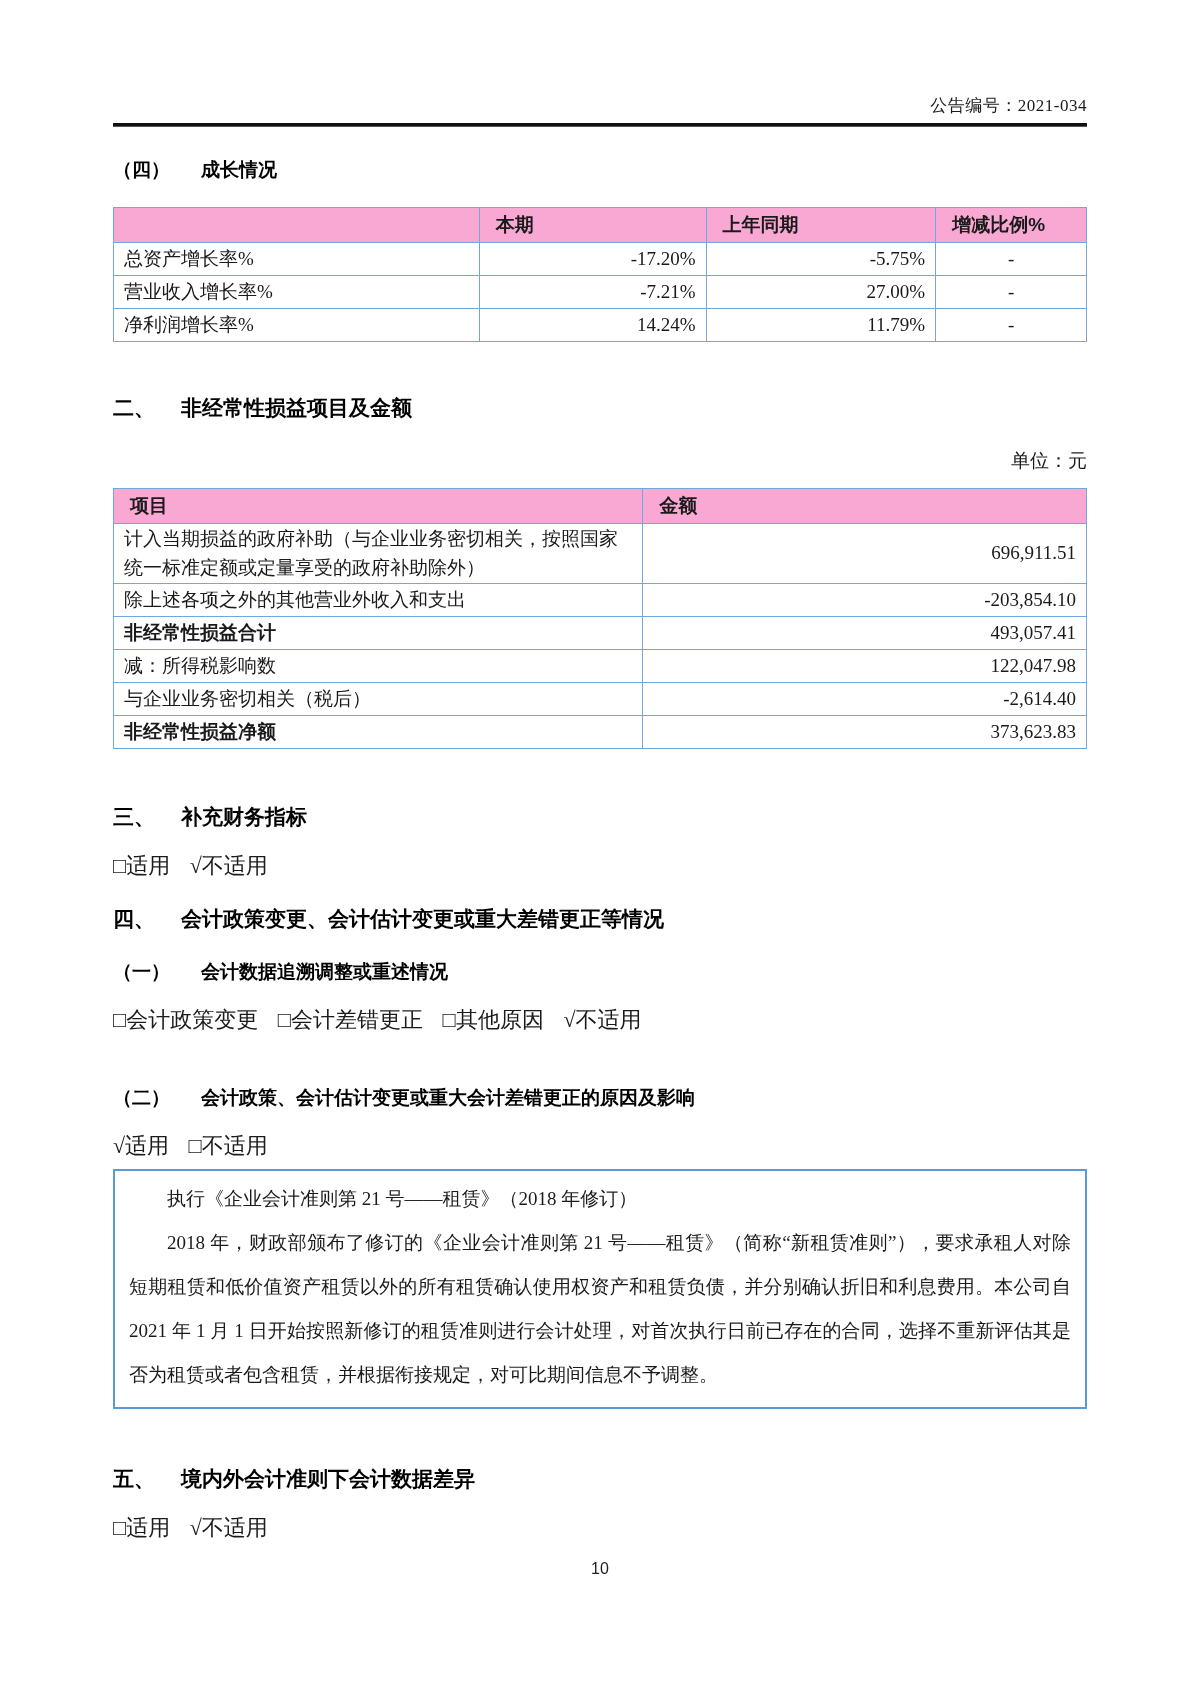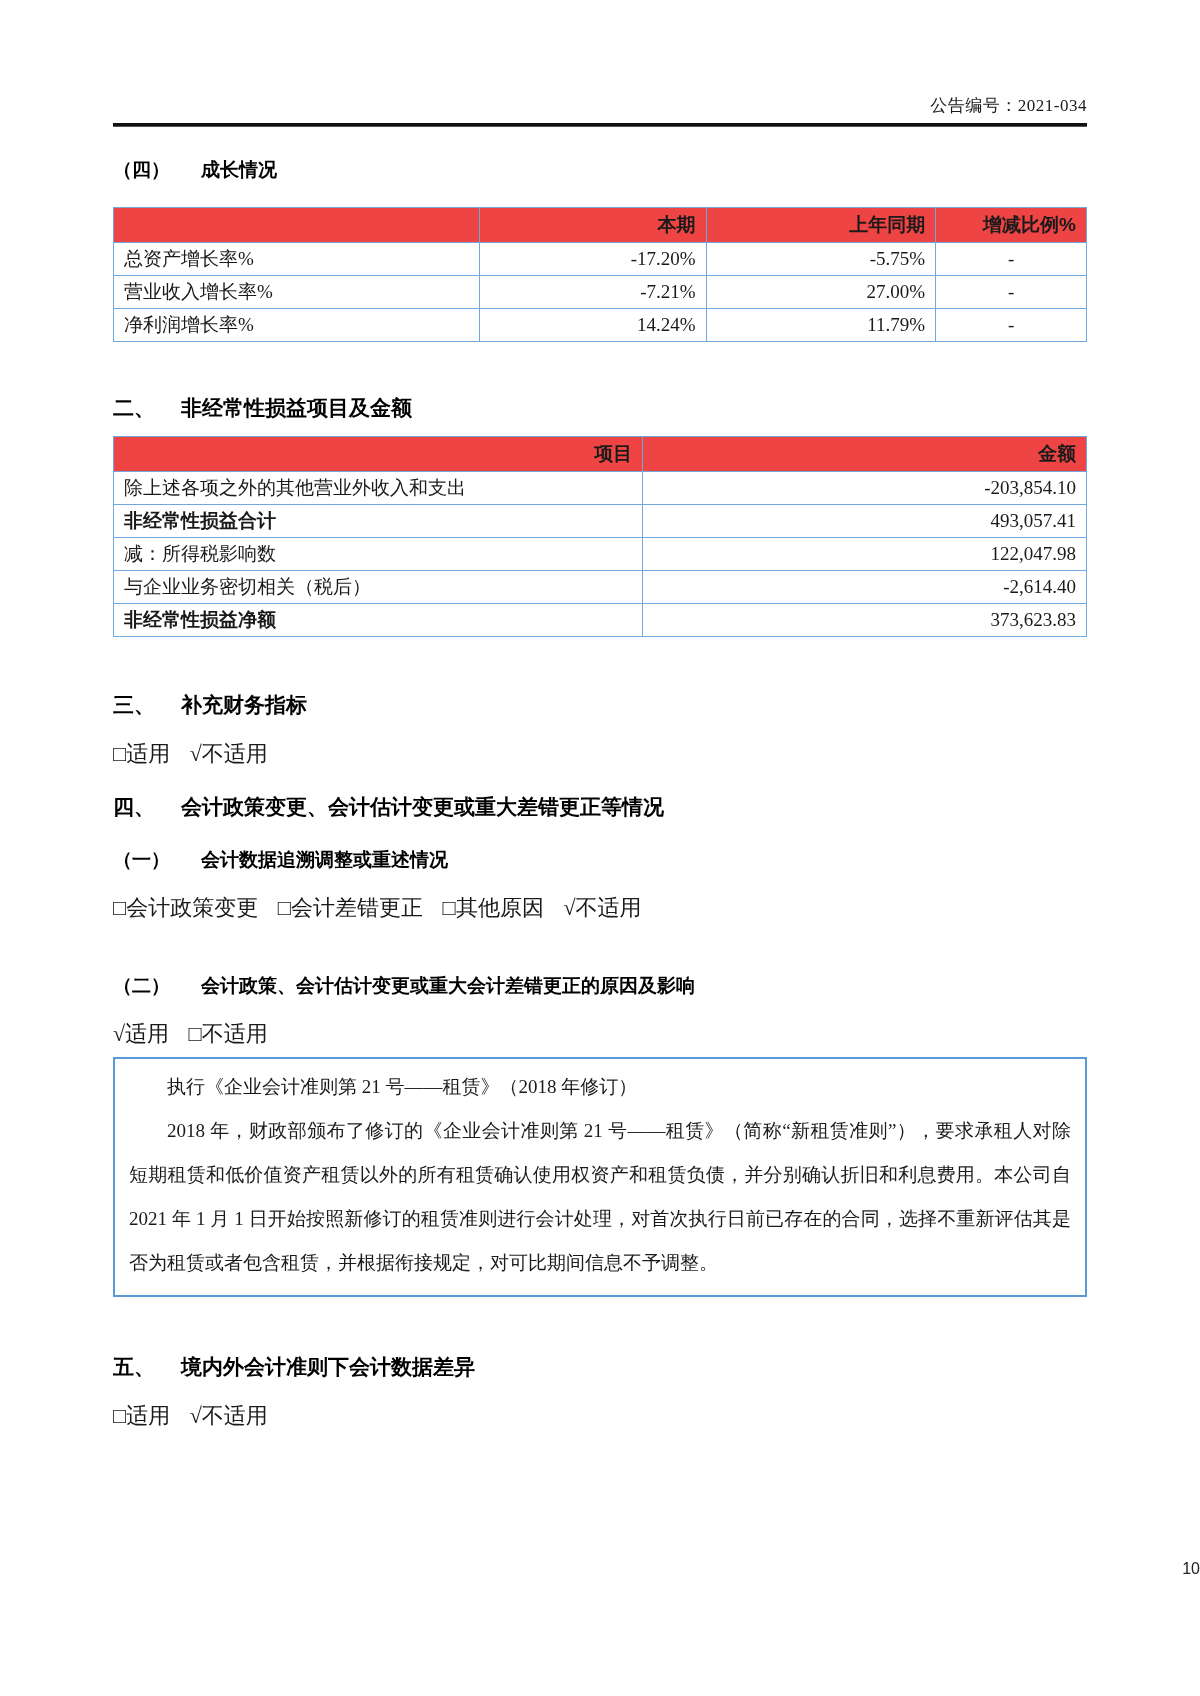--- a/index.html
+++ b/index.html
@@ -58,24 +58,24 @@
   .t-growth{margin-top:24px;}
   .t-items{margin-top:14px;}
   table.fin th, table.fin td{
     border:1px solid #6fa8dc;
     padding:0 10px;
     height:32px;
     font-size:19px;
     overflow:hidden;
   }
   table.fin th{
-    background:#ef4444;
+    background:#f9a8d4;
     font-family:"Liberation Sans","DejaVu Sans",sans-serif;
     font-weight:bold;
-    text-align:right;
+    text-align:left;
     height:34px;
     padding-left:16px;
   }
   td.lbl{text-align:left;padding-left:8px;}
   td.num{text-align:right;padding-right:16px;font-family:"Liberation Serif","DejaVu Serif",serif;}
   td.dash{text-align:center;}
   td.subtotal{
     font-family:"Liberation Sans","DejaVu Sans",sans-serif;
     font-weight:bold;
   }
@@ -91,21 +91,21 @@
     margin:0;
     text-indent:2em;
     line-height:44px;
     font-size:19px;
   }
   .policy-box p.justified{text-align:justify;}
   
   .page-number{
     position:absolute;
     bottom:118px;left:0;right:0;
-    text-align:right;
+    text-align:center;
     font-family:"Liberation Sans","DejaVu Sans",sans-serif;
     font-size:16px;color:#222;
   }
 </style>
 </head>
 <body>
 
 <div class="page">
   <div class="content">
 
@@ -150,32 +150,37 @@
         <td class="dash">-</td>
       </tr>
     </tbody>
       </table>
 
     <div class="h1 hd-s2">
       <span class="h-num">二、</span>
       <span>非经常性损益项目及金额</span>
     </div>
 
+    <div class="unit-note">单位：元</div>
 
     <table class="fin t-items">
       <colgroup>
           <col style="width:54.4%">
           <col style="width:45.6%">
         </colgroup>
       <tbody>
           <tr>
         <th>项目</th>
         <th>金额</th>
       </tr>
       <tr>
+        <td class="lbl wrap2">计入当期损益的政府补助（与企业业务密切相关，按照国家统一标准定额或定量享受的政府补助除外）</td>
+        <td class="num">696,911.51</td>
+      </tr>
+      <tr>
         <td class="lbl">除上述各项之外的其他营业外收入和支出</td>
         <td class="num">-203,854.10</td>
       </tr>
       <tr>
         <td class="subtotal">非经常性损益合计</td>
         <td class="num">493,057.41</td>
       </tr>
       <tr>
         <td class="lbl">减：所得税影响数</td>
         <td class="num">122,047.98</td>

